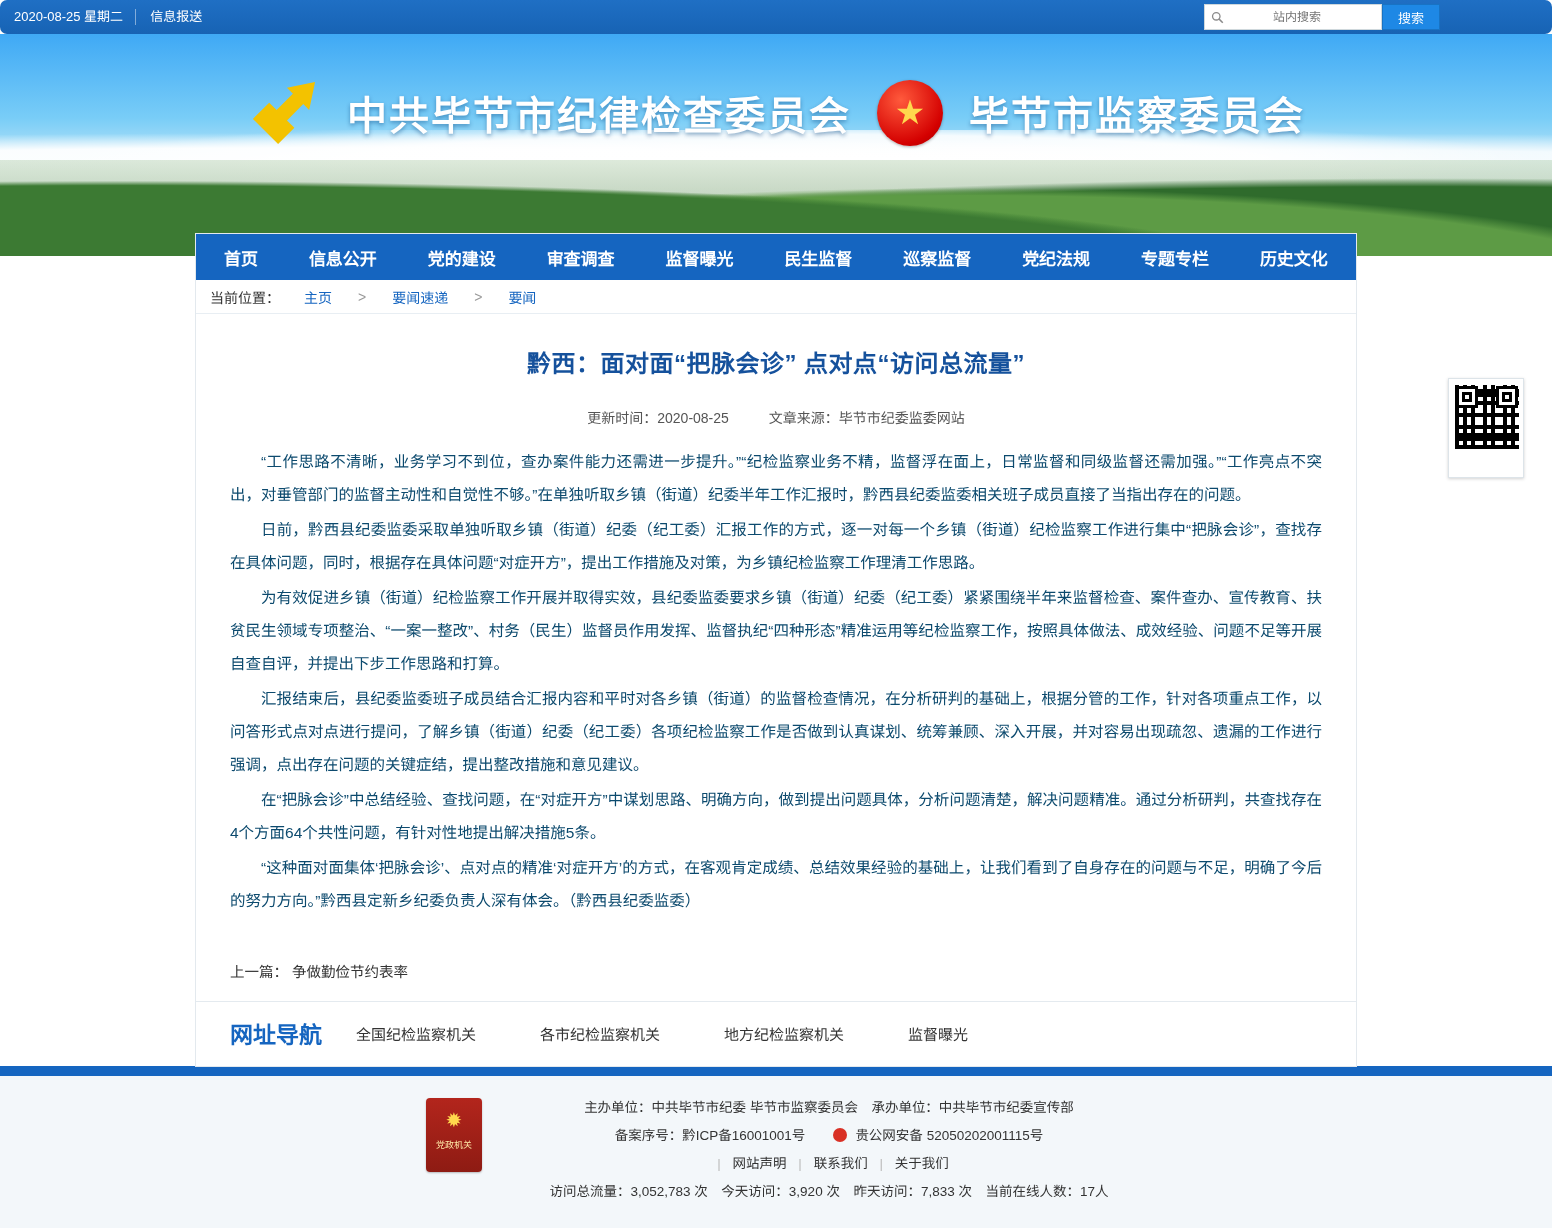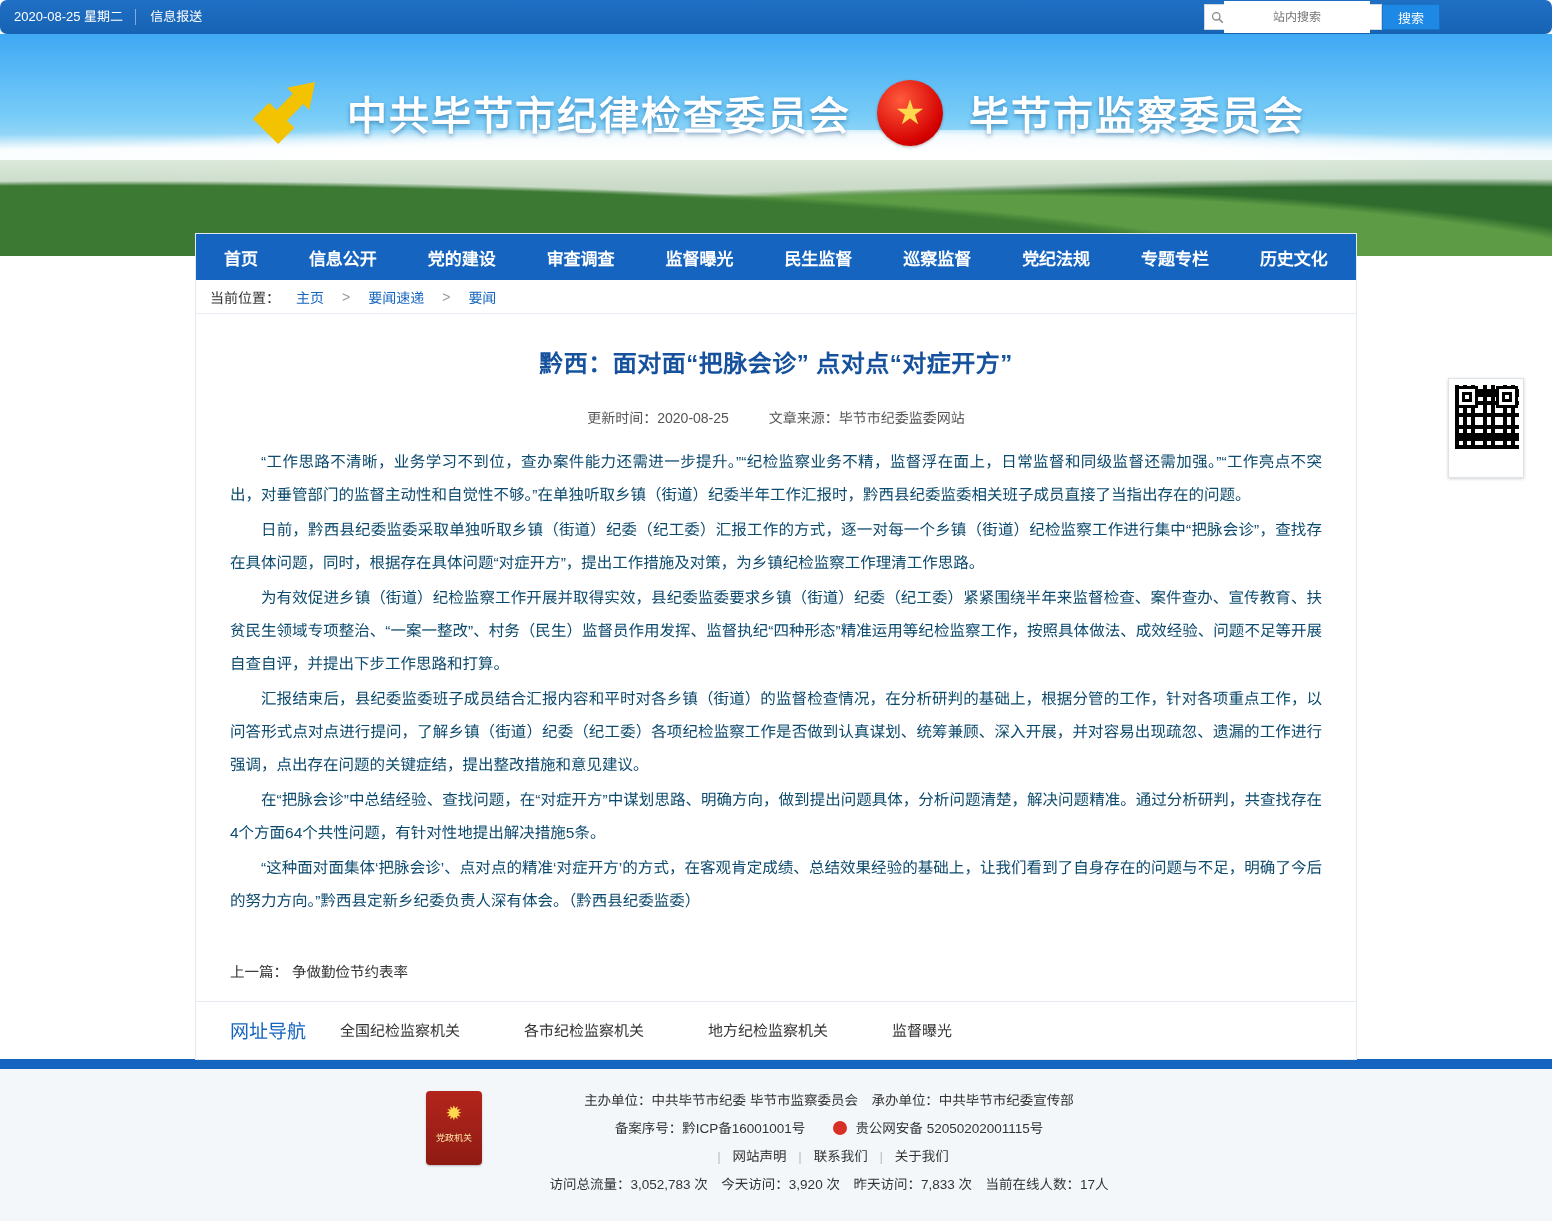--- a/index.html
+++ b/index.html
@@ -54,21 +54,21 @@
     background: #fff;
     border: 1px solid #cfd8dc;
     display: flex;
     align-items: center;
     padding-left: 6px;
   }
   .search-icon-svg { display:block; }
   .search-input {
     border: 0;
     outline: 0;
-    height: 32px;
+    height: 23px;
     width: 146px;
     font-size: 12px;
     color: #777;
     text-align: center;
     font-family: "Liberation Sans", sans-serif;
   }
   .search-btn {
     width: 58px;
     height: 26px;
     background: #1e88e5;
@@ -179,21 +179,21 @@
   }
 
   .breadcrumb {
     height: 34px;
     display: flex;
     align-items: center;
     padding-left: 14px;
     font-size: 14px;
     color: #444;
     border-bottom: 1px solid #e8eef3;
-    gap: 12px;
+    gap: 20px;
   }
   .breadcrumb .bc-label { color: #333; }
   .breadcrumb .bc-link { color: #1565c0; cursor: pointer; padding: 0 4px; }
   .breadcrumb .bc-sep { color: #999; padding: 0 2px; }
   .breadcrumb .bc-current { color: #1565c0; padding: 0 4px; cursor: pointer; }
 
   .article {
     padding: 16px 34px 10px;
   }
   .article h1 {
@@ -233,22 +233,22 @@
   .sitenav {
     border-top: 1px solid #e4eaef;
     margin: 6px 0 0;
     padding: 14px 34px 16px;
     display: flex;
     align-items: center;
     gap: 0;
   }
   .sitenav .sn-title {
     color: #1565c0;
-    font-weight: normal;
-    font-size: 19px;
+    font-weight: bold;
+    font-size: 23px;
     margin-right: 34px;
     white-space: nowrap;
   }
   .sitenav .sn-item {
     font-size: 15px;
     color: #333;
     cursor: pointer;
     margin-right: 64px;
     white-space: nowrap;
   }
@@ -412,21 +412,21 @@
   <div class="breadcrumb">
     <span class="bc-label">当前位置：</span>
     <span class="bc-link">主页</span>
     <span class="bc-sep">&gt;</span>
     <span class="bc-link">要闻速递</span>
     <span class="bc-sep">&gt;</span>
     <span class="bc-current">要闻</span>
   </div>
 
   <div class="article">
-    <h1>黔西：面对面“把脉会诊” 点对点“对症开方”</h1>
+    <h1>黔西：面对面“把脉会诊” 点对点“访问总流量”</h1>
     <div class="meta">
       <span>更新时间：2020-08-25</span>
       <span>文章来源：毕节市纪委监委网站</span>
     </div>
     <p>“工作思路不清晰，业务学习不到位，查办案件能力还需进一步提升。”“纪检监察业务不精，监督浮在面上，日常监督和同级监督还需加强。”“工作亮点不突出，对垂管部门的监督主动性和自觉性不够。”在单独听取乡镇（街道）纪委半年工作汇报时，黔西县纪委监委相关班子成员直接了当指出存在的问题。</p>
     <p>日前，黔西县纪委监委采取单独听取乡镇（街道）纪委（纪工委）汇报工作的方式，逐一对每一个乡镇（街道）纪检监察工作进行集中“把脉会诊”，查找存在具体问题，同时，根据存在具体问题“对症开方”，提出工作措施及对策，为乡镇纪检监察工作理清工作思路。</p>
     <p>为有效促进乡镇（街道）纪检监察工作开展并取得实效，县纪委监委要求乡镇（街道）纪委（纪工委）紧紧围绕半年来监督检查、案件查办、宣传教育、扶贫民生领域专项整治、“一案一整改”、村务（民生）监督员作用发挥、监督执纪“四种形态”精准运用等纪检监察工作，按照具体做法、成效经验、问题不足等开展自查自评，并提出下步工作思路和打算。</p>
     <p>汇报结束后，县纪委监委班子成员结合汇报内容和平时对各乡镇（街道）的监督检查情况，在分析研判的基础上，根据分管的工作，针对各项重点工作，以问答形式点对点进行提问，了解乡镇（街道）纪委（纪工委）各项纪检监察工作是否做到认真谋划、统筹兼顾、深入开展，并对容易出现疏忽、遗漏的工作进行强调，点出存在问题的关键症结，提出整改措施和意见建议。</p>
     <p>在“把脉会诊”中总结经验、查找问题，在“对症开方”中谋划思路、明确方向，做到提出问题具体，分析问题清楚，解决问题精准。通过分析研判，共查找存在4个方面64个共性问题，有针对性地提出解决措施5条。</p>
     <p>“这种面对面集体‘把脉会诊’、点对点的精准‘对症开方’的方式，在客观肯定成绩、总结效果经验的基础上，让我们看到了自身存在的问题与不足，明确了今后的努力方向。”黔西县定新乡纪委负责人深有体会。（黔西县纪委监委）</p>

